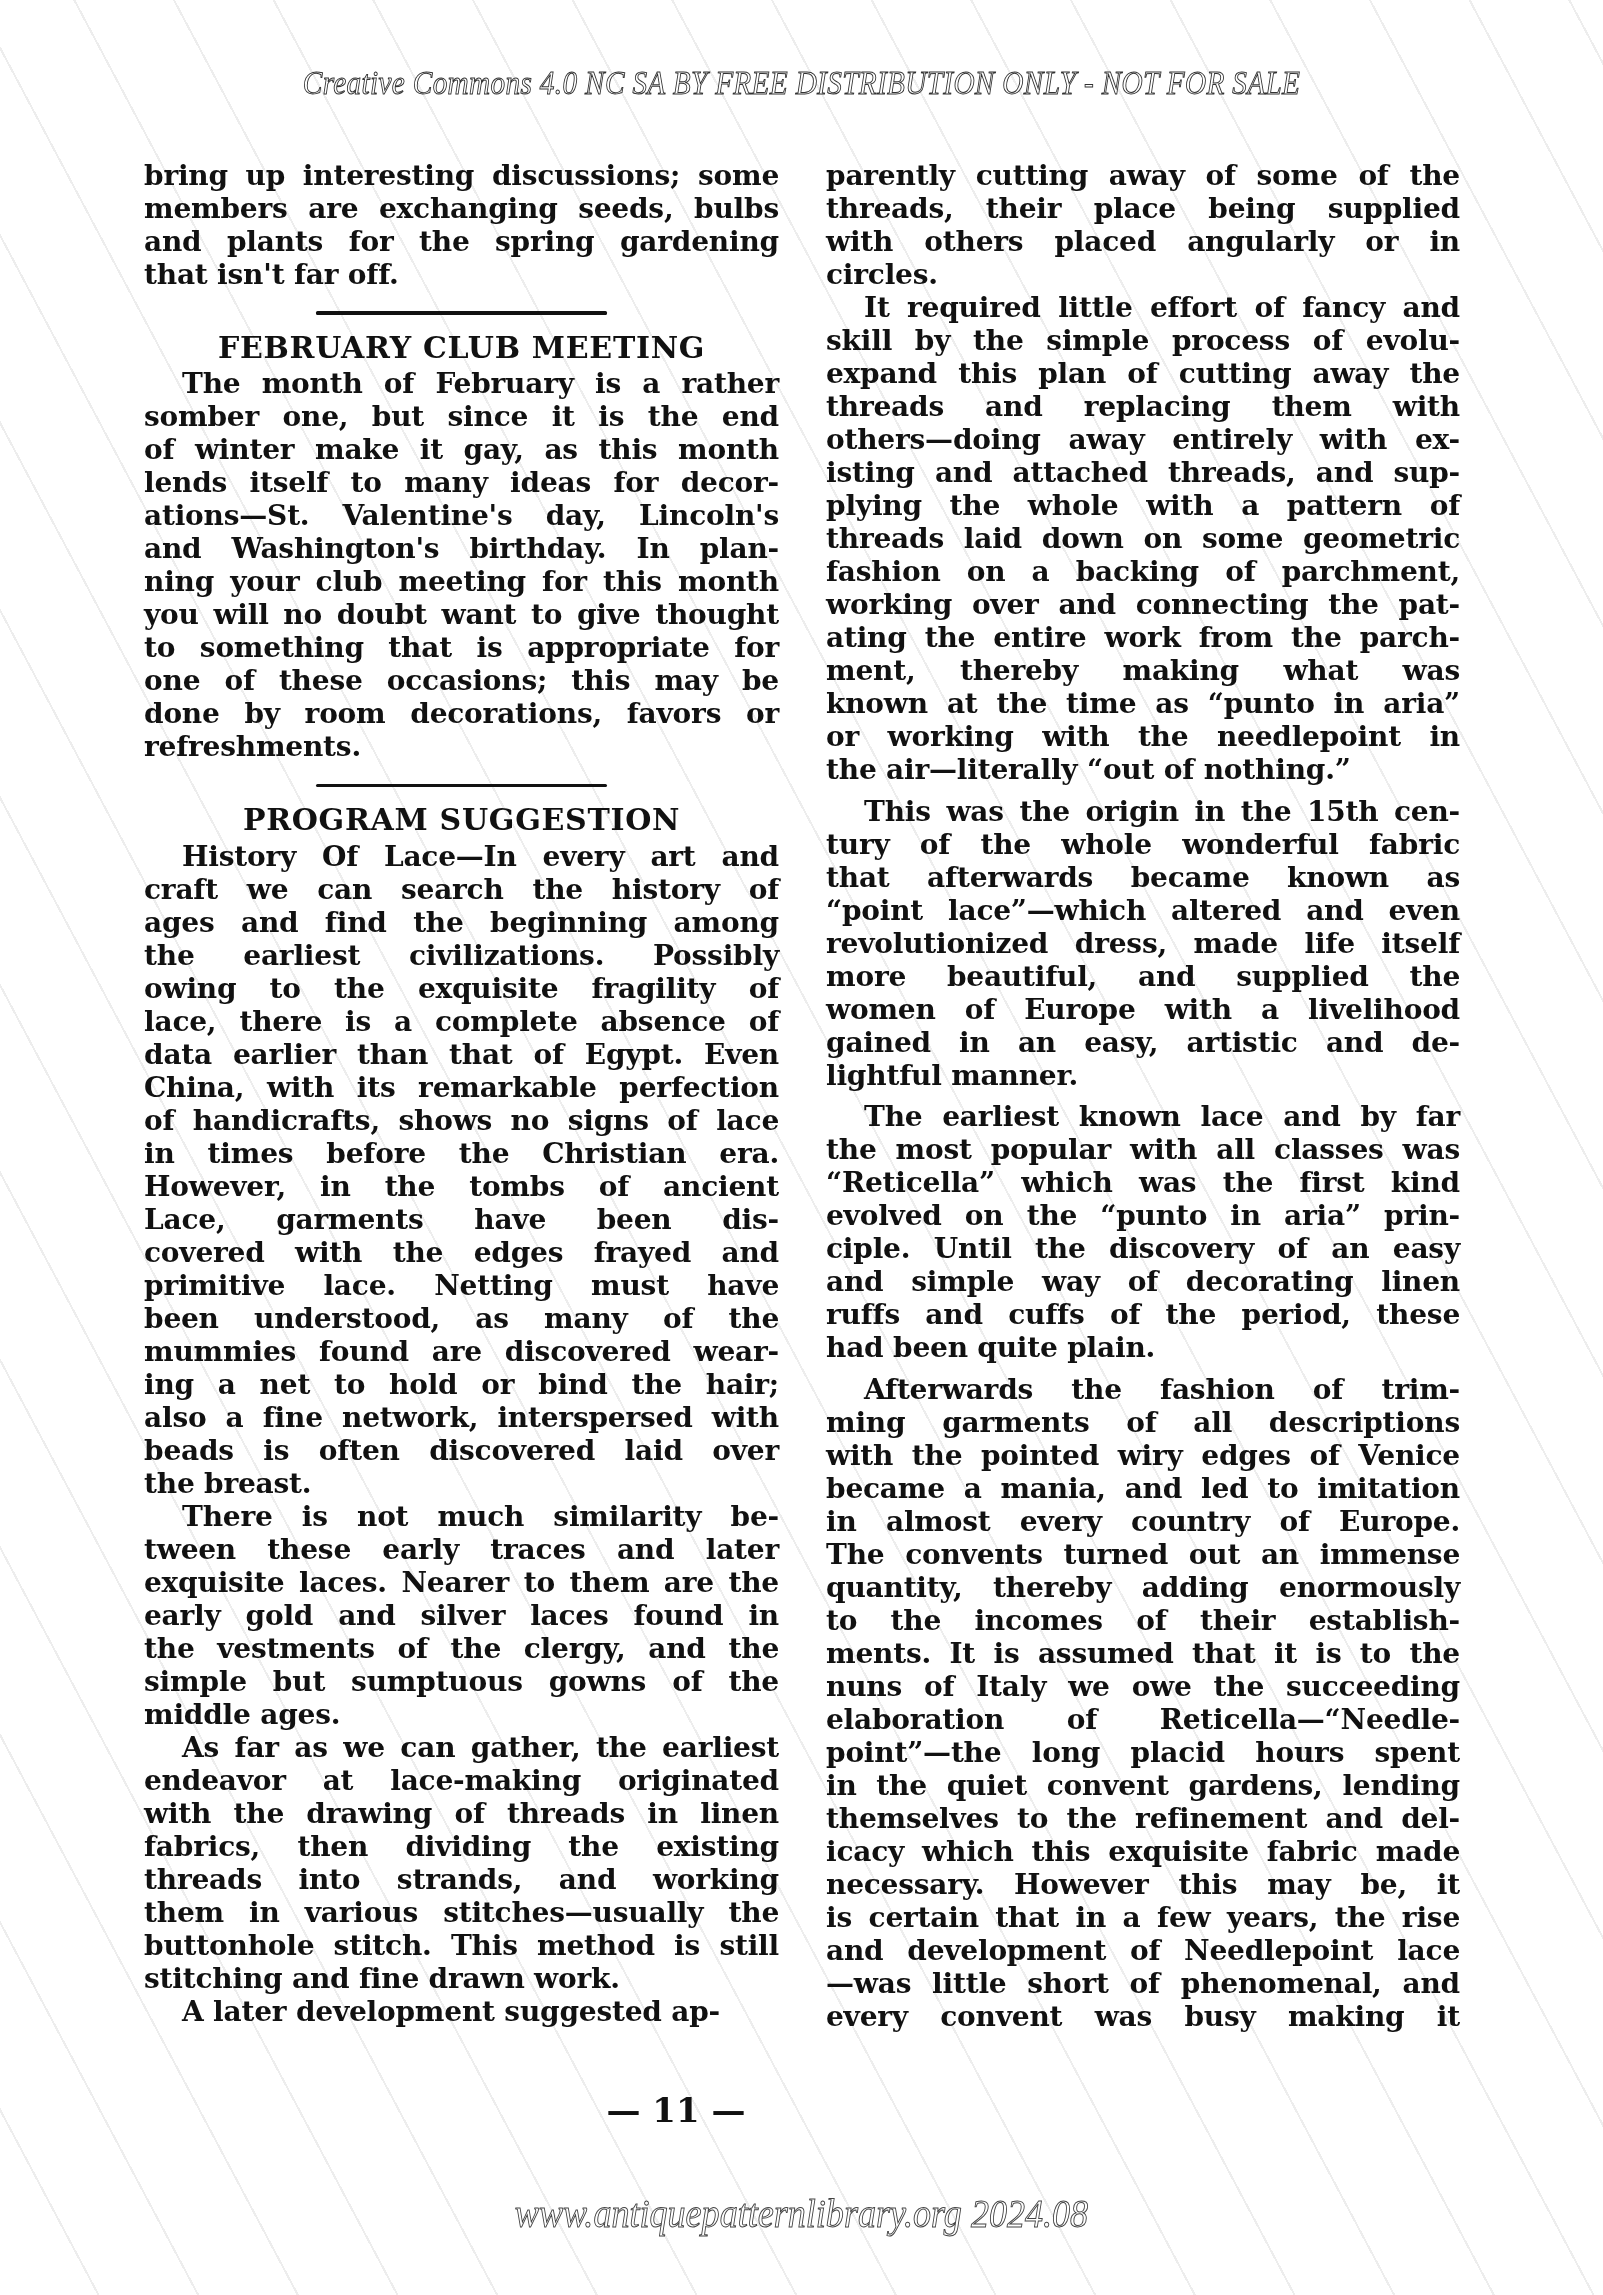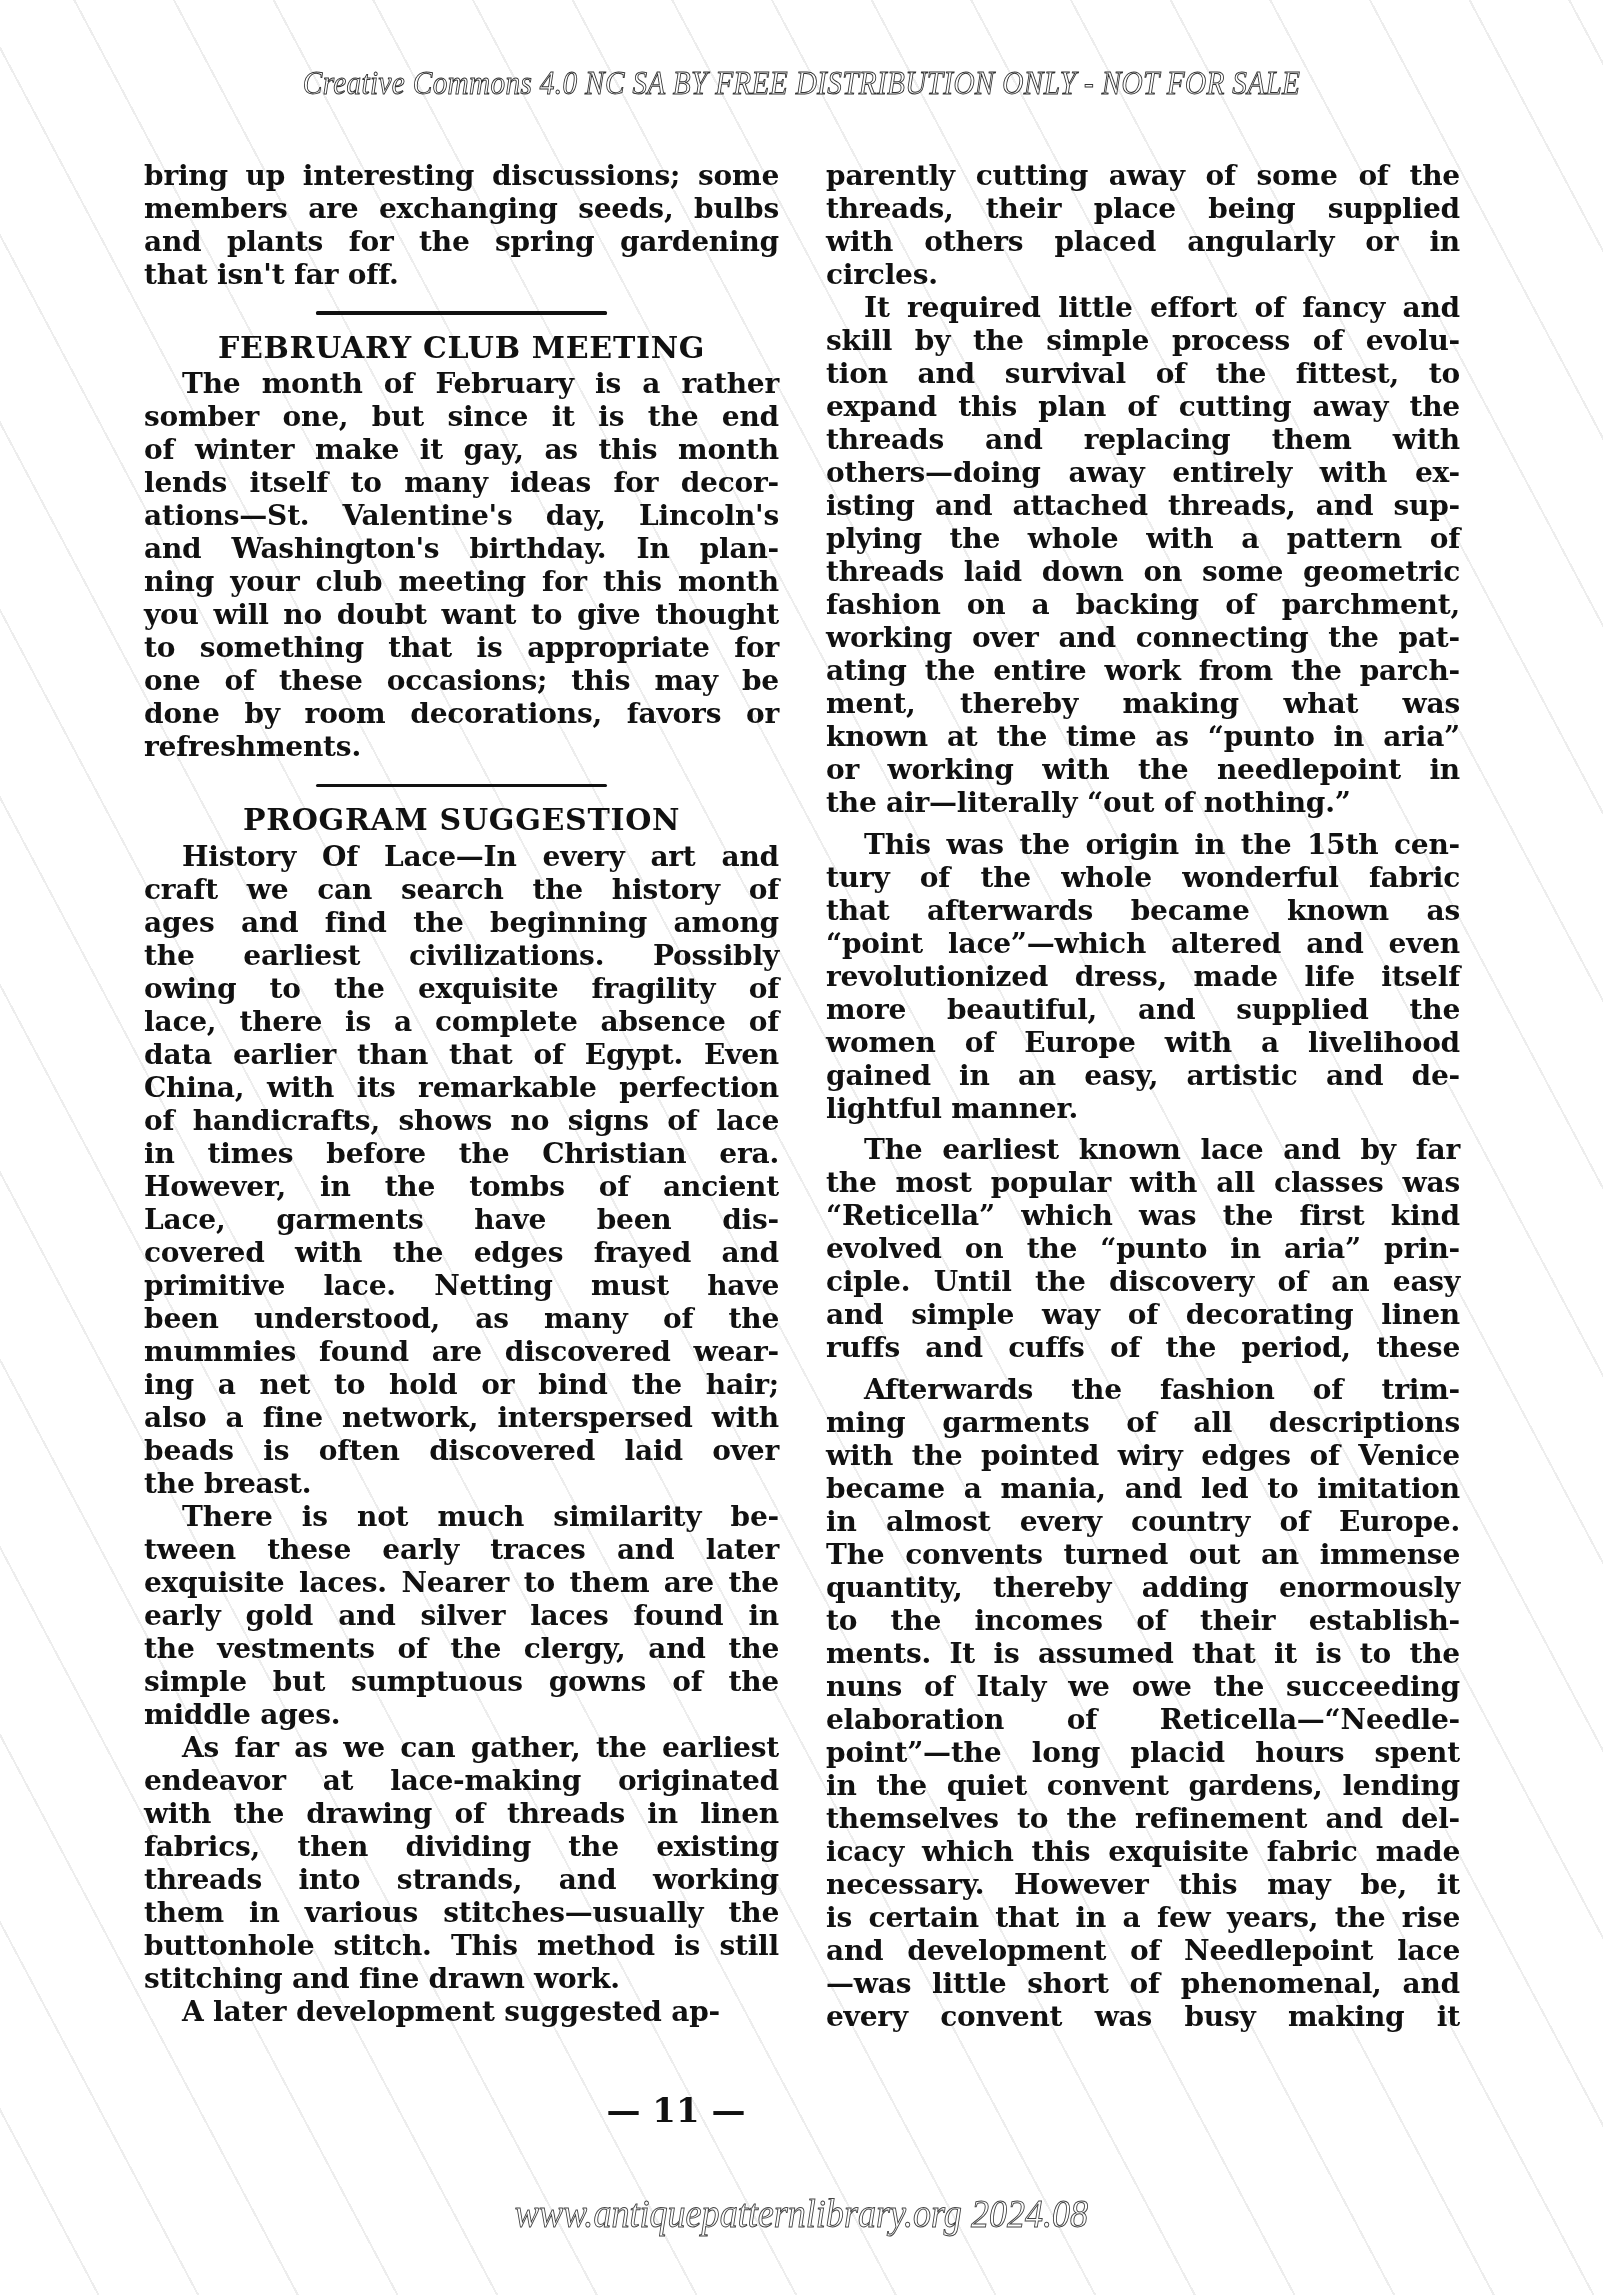--- a/index.html
+++ b/index.html
@@ -147,21 +147,20 @@
   <div>
     <span class="line">parently cutting away of some of the</span>
     <span class="line">threads, their place being supplied</span>
     <span class="line">with others placed angularly or in</span>
     <span class="line last">circles.</span>
   </div>
 
   <div>
     <span class="line indent">It required little effort of fancy and</span>
     <span class="line">skill by the simple process of evolu-</span>
-    <span class="line">tion and survival of the fittest, to</span>
     <span class="line">expand this plan of cutting away the</span>
     <span class="line">threads and replacing them with</span>
     <span class="line">others—doing away entirely with ex-</span>
     <span class="line">isting and attached threads, and sup-</span>
     <span class="line">plying the whole with a pattern of</span>
     <span class="line">threads laid down on some geometric</span>
     <span class="line">fashion on a backing of parchment,</span>
     <span class="line">working over and connecting the pat-</span>
     <span class="line">ating the entire work from the parch-</span>
     <span class="line">ment, thereby making what was</span>
@@ -187,20 +186,21 @@
   <div class="spacer"></div>
 
   <div>
     <span class="line indent">The earliest known lace and by far</span>
     <span class="line">the most popular with all classes was</span>
     <span class="line">“Reticella” which was the first kind</span>
     <span class="line">evolved on the “punto in aria” prin-</span>
     <span class="line">ciple. Until the discovery of an easy</span>
     <span class="line">and simple way of decorating linen</span>
     <span class="line">ruffs and cuffs of the period, these</span>
+    <span class="line last">had been quite plain.</span>
   </div>
 
   <div class="spacer"></div>
 
   <div>
     <span class="line indent">Afterwards the fashion of trim-</span>
     <span class="line">ming garments of all descriptions</span>
     <span class="line">with the pointed wiry edges of Venice</span>
     <span class="line">became a mania, and led to imitation</span>
     <span class="line">in almost every country of Europe.</span>

